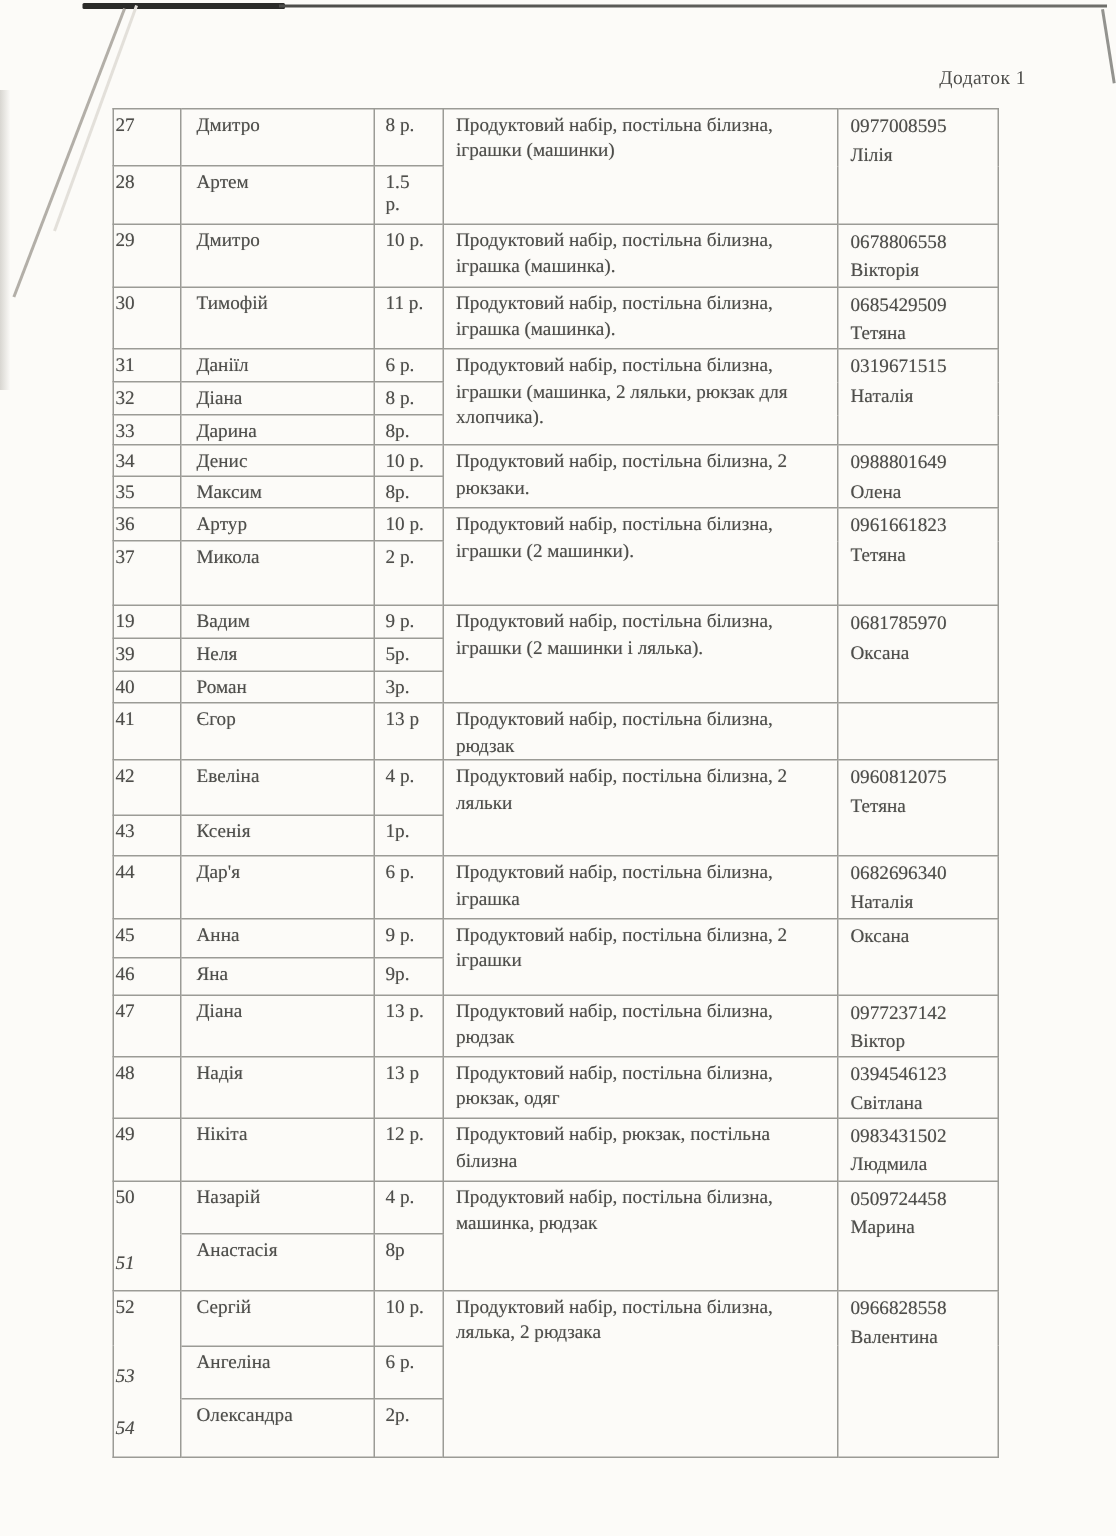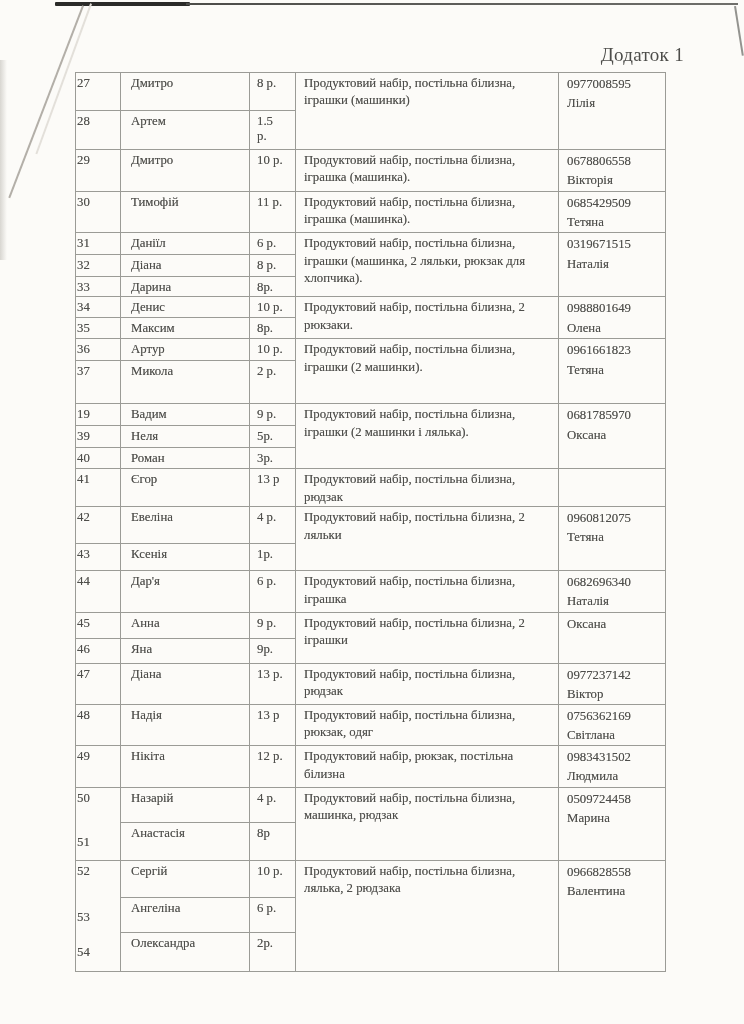--- a/index.html
+++ b/index.html
@@ -15,39 +15,39 @@
   
   .top-edge-dark{position:absolute;left:55px;top:2px;width:135px;height:4px;background:#2b2b29;border-radius:1px;}
   .top-edge-thin{position:absolute;left:186px;top:3px;width:552px;height:2px;background:linear-gradient(to right,#4c4c49,#6f6f6b);}
   .fold-line-dark{position:absolute;left:84px;top:6px;width:206px;height:2px;background:#b3afa8;transform:rotate(111deg);transform-origin:0 0;}
   .fold-line-light{position:absolute;left:92px;top:4px;width:160px;height:2px;background:#e3e0da;transform:rotate(110deg);transform-origin:0 0;}
   .right-edge-line{position:absolute;left:736px;top:6px;width:50px;height:2px;background:#93938f;transform:rotate(81deg);transform-origin:0 0;}
   .left-edge-shadow{position:absolute;left:0;top:60px;width:7px;height:200px;background:linear-gradient(to right,#d8d6d1,rgba(252,251,248,0));}
   
   .annex{
     position:absolute;top:44px;right:60px;
-    font-size:19px;color:#4d4d4a;letter-spacing:0.3px;
+    font-size:13px;color:#4d4d4a;letter-spacing:0.3px;
   }
   
   .table-wrap{position:absolute;left:75px;top:72px;}
   table{border-collapse:collapse;table-layout:fixed;width:590px;}
   col.w-num{width:45px;} col.w-name{width:129px;} col.w-age{width:46px;}
   col.w-items{width:263px;} col.w-contact{width:107px;}
   td{
     border:1px solid #9b9b96;
     vertical-align:top;overflow:hidden;
     font-size:12.8px;color:#4e4e4b;
     text-shadow:0 0 0.5px rgba(90,90,84,0.55);
   }
   .c-num{text-align:left;padding-top:3px;}
   .c-name{padding:3px 4px 0 10px;}
   .c-age{padding:3px 2px 0 7px;}
   .c-items{padding:2px 8px 0 8px;line-height:1.36;}
   .c-contact{padding:2px 4px 0 8px;line-height:1.5;}
-  .low{border-top:none;padding-top:13px;}
+  .low{border-top:none;padding-top:13px;font-style:italic;}
   .nb{border-bottom:none;}
   .wrap{word-spacing:26px;}
 </style>
 </head>
 <body>
 
 <div class="paper">
 
   <div class="top-edge-dark"></div>
   <div class="top-edge-thin"></div>
@@ -228,21 +228,21 @@
               <div>0977237142</div>
               <div>Віктор</div>
             </td>
           </tr>
           <tr style="height: 35px;">
             <td class="c-num">48</td>
             <td class="c-name">Надія</td>
             <td class="c-age">13 р</td>
             <td class="c-items" rowspan="1">Продуктовий набір, постільна білизна, рюкзак, одяг</td>
             <td class="c-contact" rowspan="1">
-              <div>0756362169</div>
+              <div>0394546123</div>
               <div>Світлана</div>
             </td>
           </tr>
           <tr style="height: 35px;">
             <td class="c-num">49</td>
             <td class="c-name">Нікіта</td>
             <td class="c-age">12 р.</td>
             <td class="c-items" rowspan="1">Продуктовий набір, рюкзак, постільна білизна</td>
             <td class="c-contact" rowspan="1">
               <div>0983431502</div>

